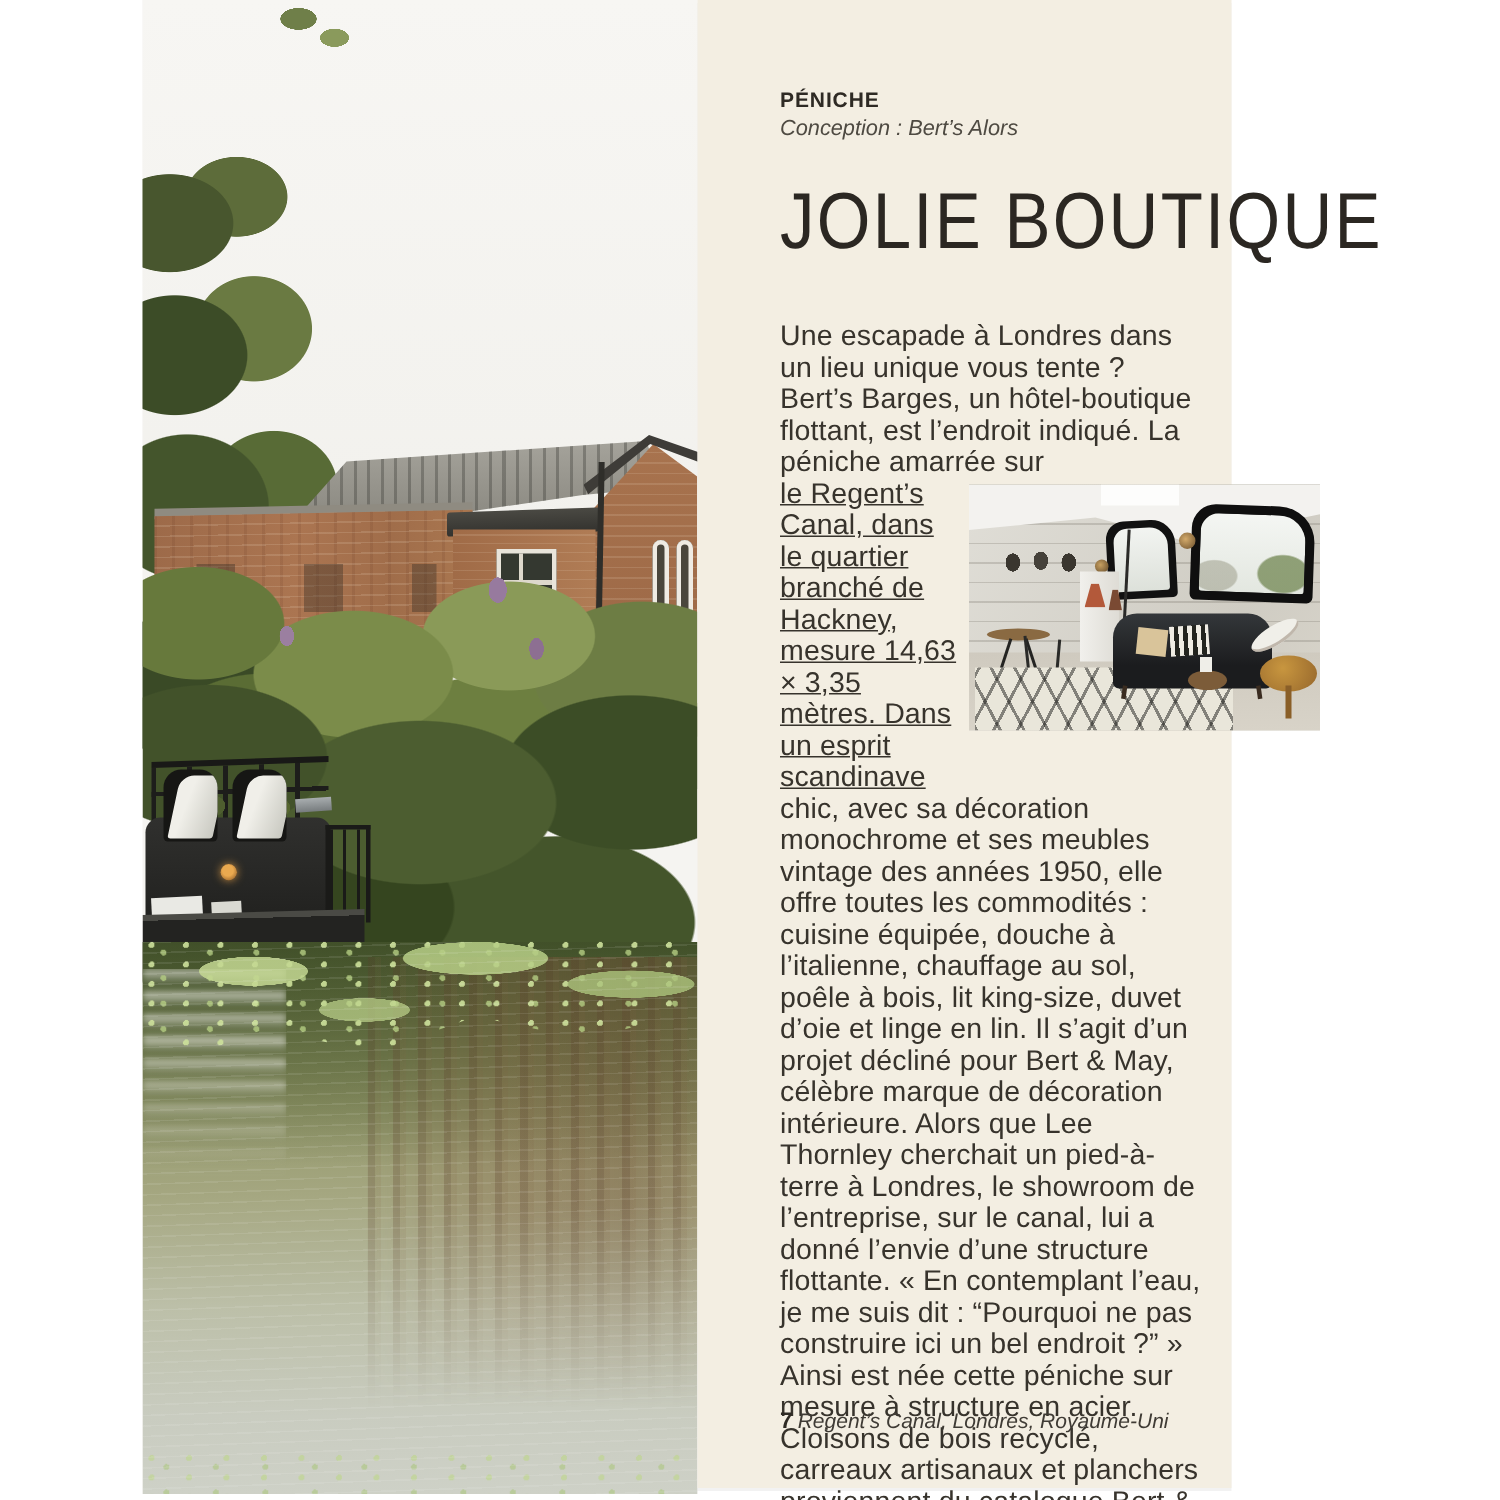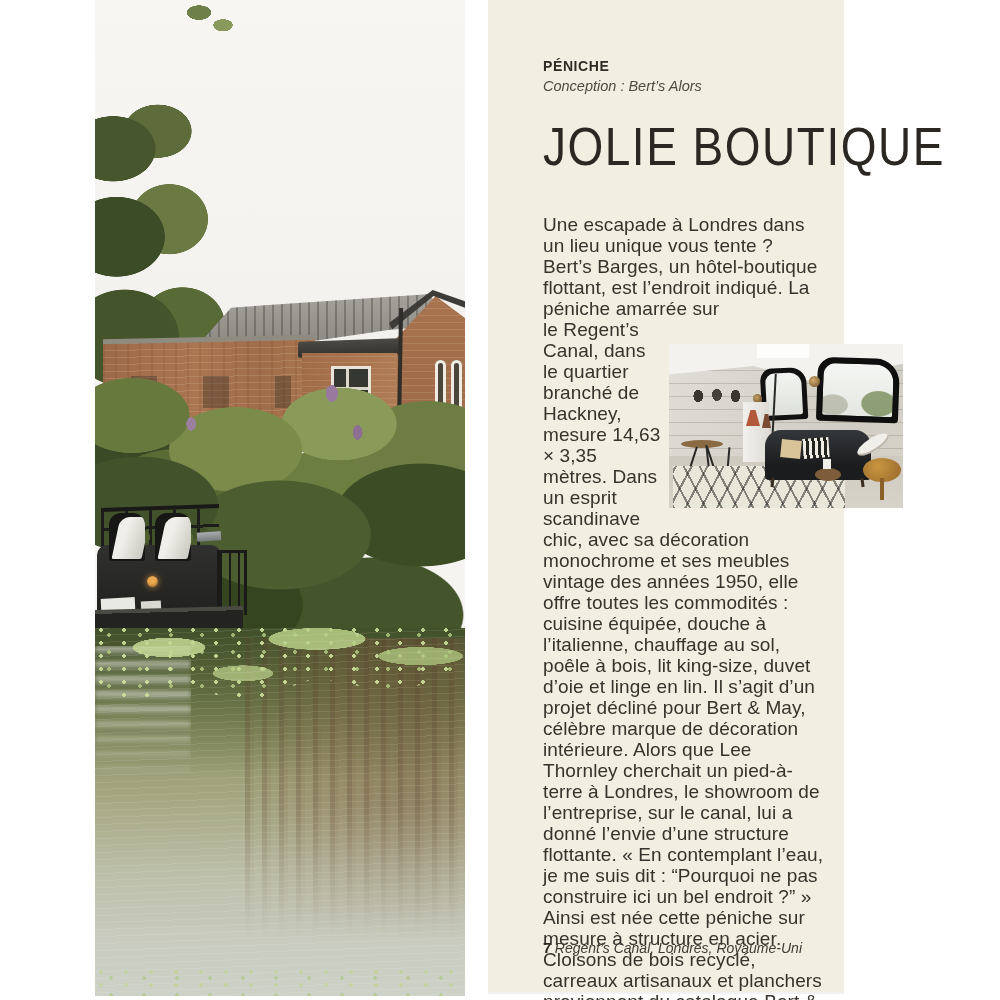--- a/index.html
+++ b/index.html
@@ -113,29 +113,29 @@
     background-size:auto,auto,auto,auto,23px 13px,31px 17px;
     clip-path:polygon(0 0,100% 0,100% 55%,80% 78%,60% 60%,42% 88%,22% 70%,8% 92%,0 70%);}
   .algae-bottom{left:0;top:340px;width:370px;height:28px;opacity:.7;background:
     radial-gradient(circle 2px at 6px 4px,rgba(190,214,140,.9) 98%,transparent),
     radial-gradient(circle 2px at 16px 10px,rgba(170,198,122,.8) 98%,transparent);
     background-size:25px 13px,33px 17px;}
   .ripples{left:0;top:0;width:370px;height:368px;background:
     repeating-linear-gradient(178deg,rgba(255,255,255,.09) 0 1px,transparent 1px 7px);}
 
   
-  .text-panel{left:488px;top:0;width:356px;height:992px;background:#f3eee2;box-shadow:0 2px 0 rgba(0,0,0,.05);}
+  .text-panel{left:465px;top:0;width:356px;height:992px;background:#f3eee2;box-shadow:0 2px 0 rgba(0,0,0,.05);}
   .panel-inner{position:absolute;left:55px;top:58px;right:18px;}
   .eyebrow{font-size:14px;font-weight:bold;letter-spacing:.6px;color:#2e2a24;}
   .credit{font-size:14.5px;font-style:italic;color:#4e4a42;margin-top:4px;}
   .title{margin-top:22px;font-size:46px;font-weight:400;letter-spacing:1.5px;color:#2b2722;
     transform:scale(1,1.15);transform-origin:left top;white-space:nowrap;}
   .body-copy{margin-top:44px;font-size:19px;line-height:21px;font-weight:500;color:#37332c;letter-spacing:.1px;}
   .body-copy p{margin:0;}
-  .wrap-row{display:flex;align-items:center;}
+  .wrap-row{display:flex;align-items:flex-start;text-decoration:underline;}
   .beside-col{width:118px;flex:0 0 118px;}
   .inset-photo{margin-left:8px;margin-top:4px;width:234px;height:164px;position:relative;overflow:hidden;flex:0 0 234px;
     background:
     repeating-linear-gradient(180deg,rgba(120,115,105,.28) 0 1px,transparent 1px 13px),
     linear-gradient(120deg,#e0ded7,#cfccc3 70%,#d8d4ca);}
   .footer{position:absolute;left:55px;right:42px;bottom:36px;display:flex;justify-content:space-between;align-items:baseline;}
   .page-number{font-size:15px;font-weight:bold;color:#2e2a24;}
   .location{font-size:14px;font-style:italic;color:#3f3b35;}
 
   

